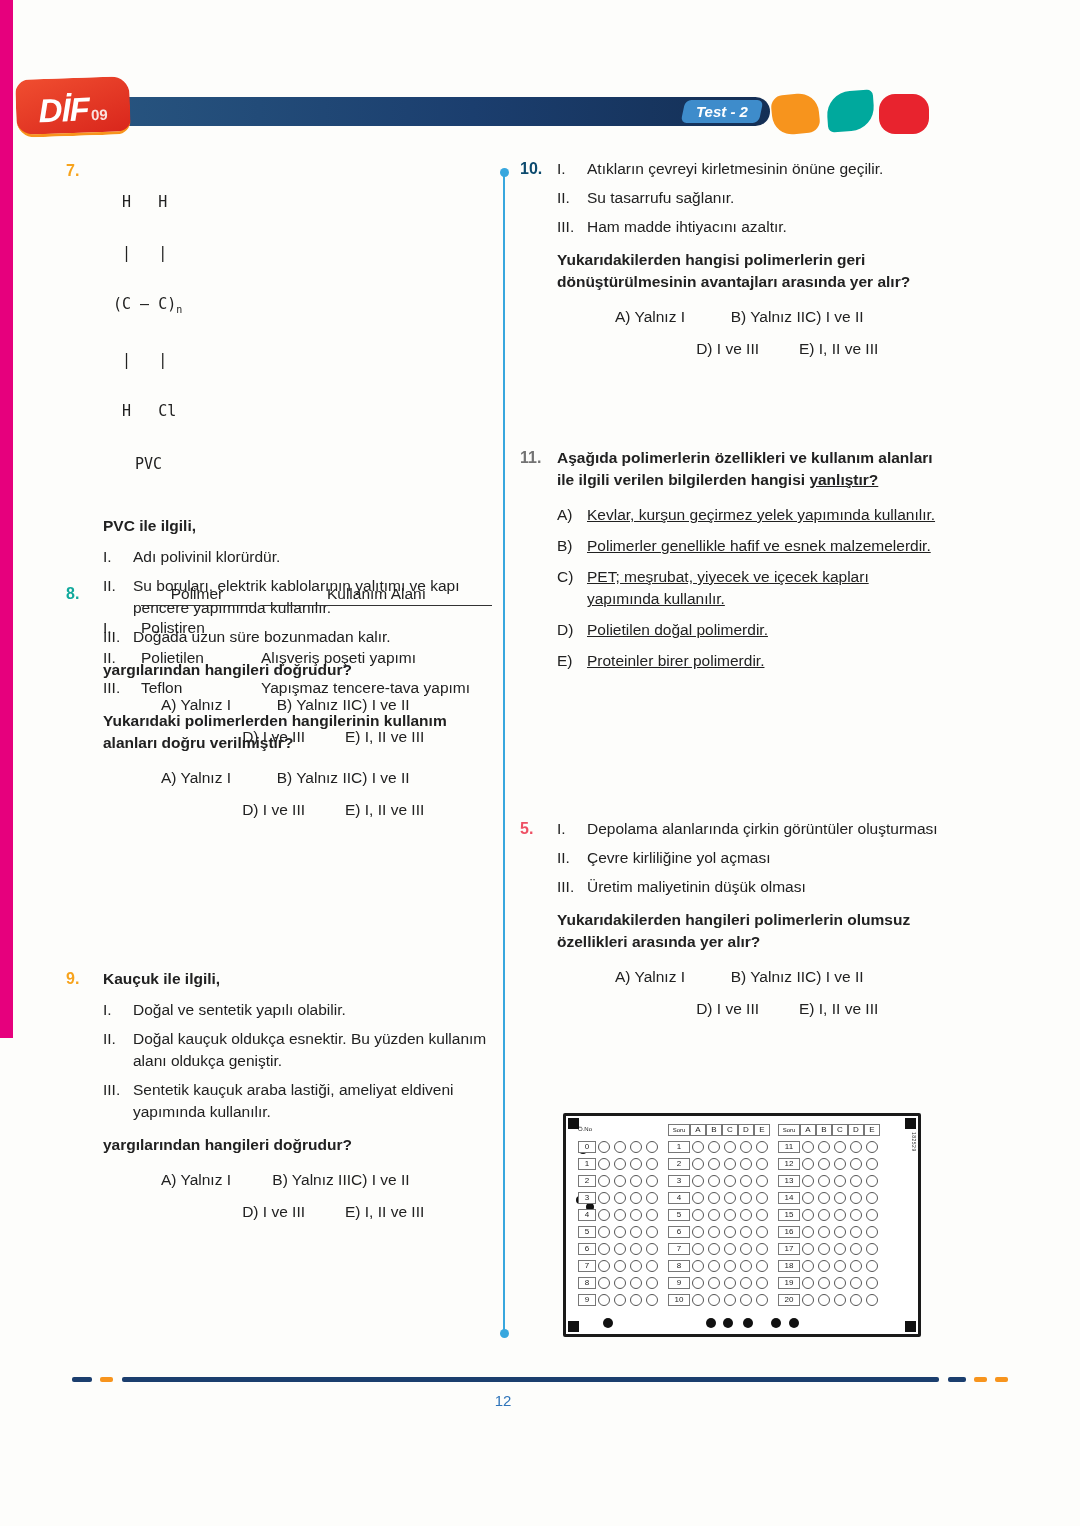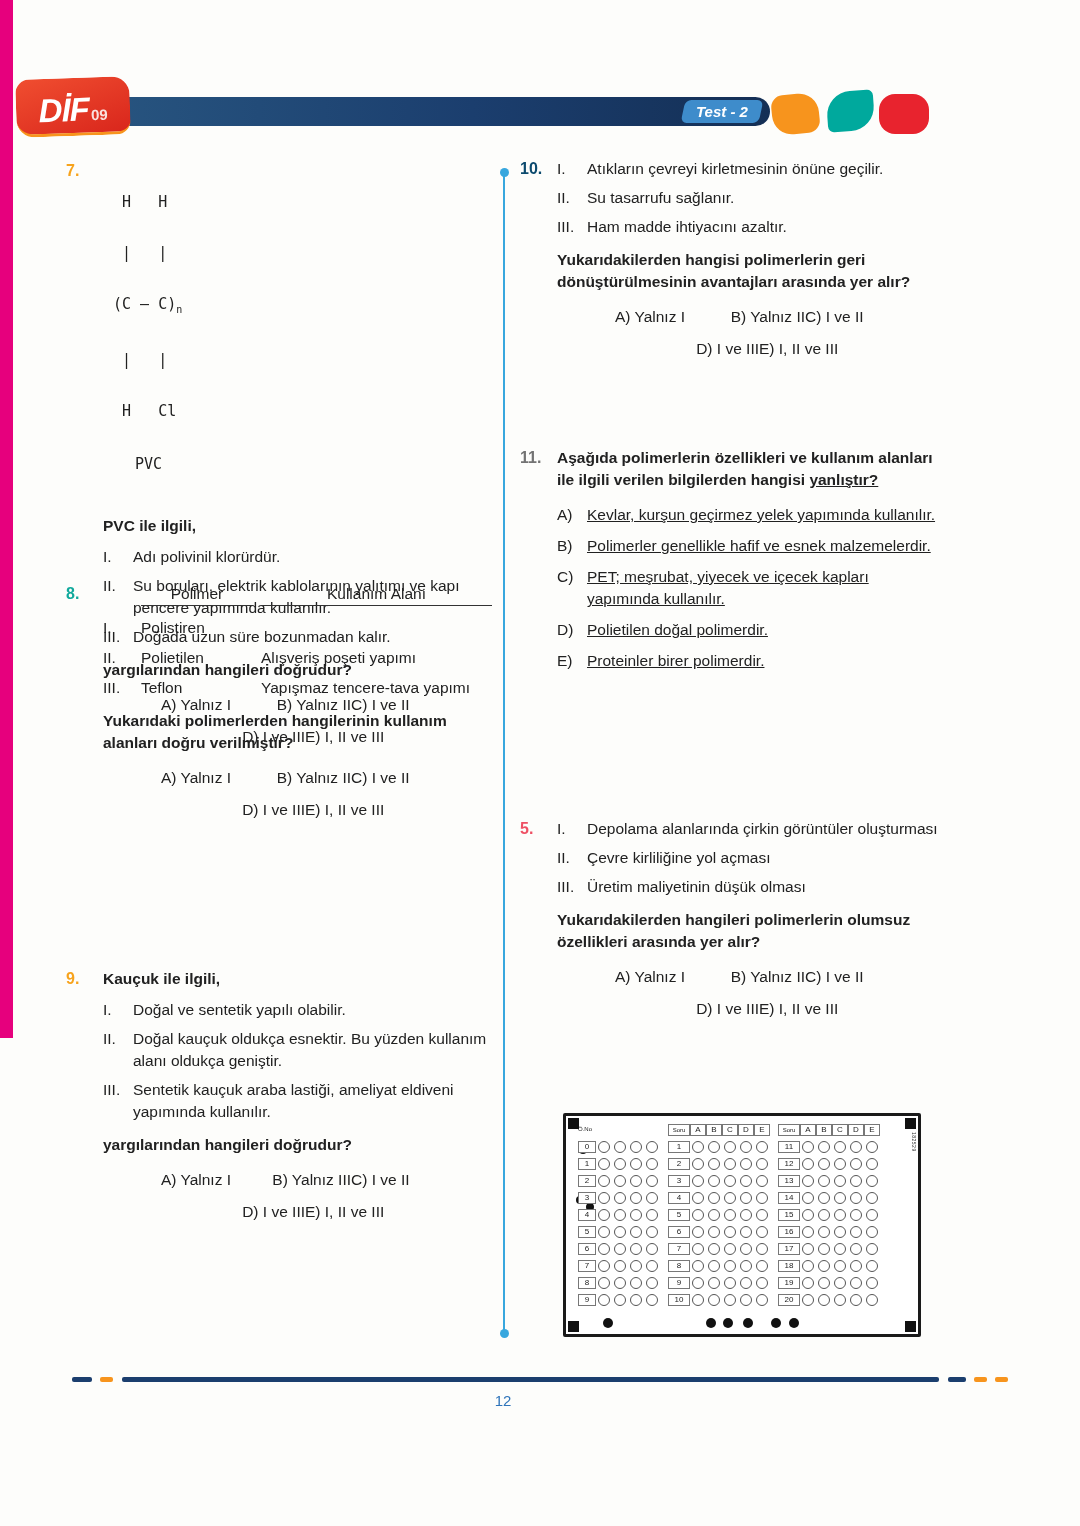--- a/index.html
+++ b/index.html
@@ -44,21 +44,21 @@
   .intro { font-weight:bold; margin-bottom:9px; }
   .item { display:flex; margin-bottom:7px; }
   .item .inum { flex:none; width:30px; }
   .item .itext { flex:1; }
   .stem { font-weight:bold; margin:11px 0 13px; }
   .stem .ul { text-decoration:underline; }
   .orow { display:flex; }
   .orow span { white-space:nowrap;text-align:right; }
   .orow1 span:nth-child(1) { width:128px; }
   .orow1 span:nth-child(2) { width:120px; }
-  .orow2 { margin-left:62px; margin-top:10px; }
+  .orow2 { margin-left:62px; margin-top:10px;gap:40px; }
   .orow2 span:nth-child(1) { width:140px; }
   
   .structure { font-family:"DejaVu Sans Mono",monospace; font-size:15px; line-height:17px; margin:0 0 8px 10px; white-space:pre; }
   .structure sub { font-size:10px; }
   .pvc-caption { margin-left:22px; margin-top:2px; font-family:"DejaVu Sans Mono",monospace; }
   
   .prow { display:grid; grid-template-columns:30px 112px 1fr; column-gap:8px; margin-bottom:8px; }
   .phead { margin-bottom:11px; }
   .phead .c2h, .phead .c3h { text-align:center; border-bottom:1.6px solid #333; padding-bottom:0; font-weight:normal; }
   

